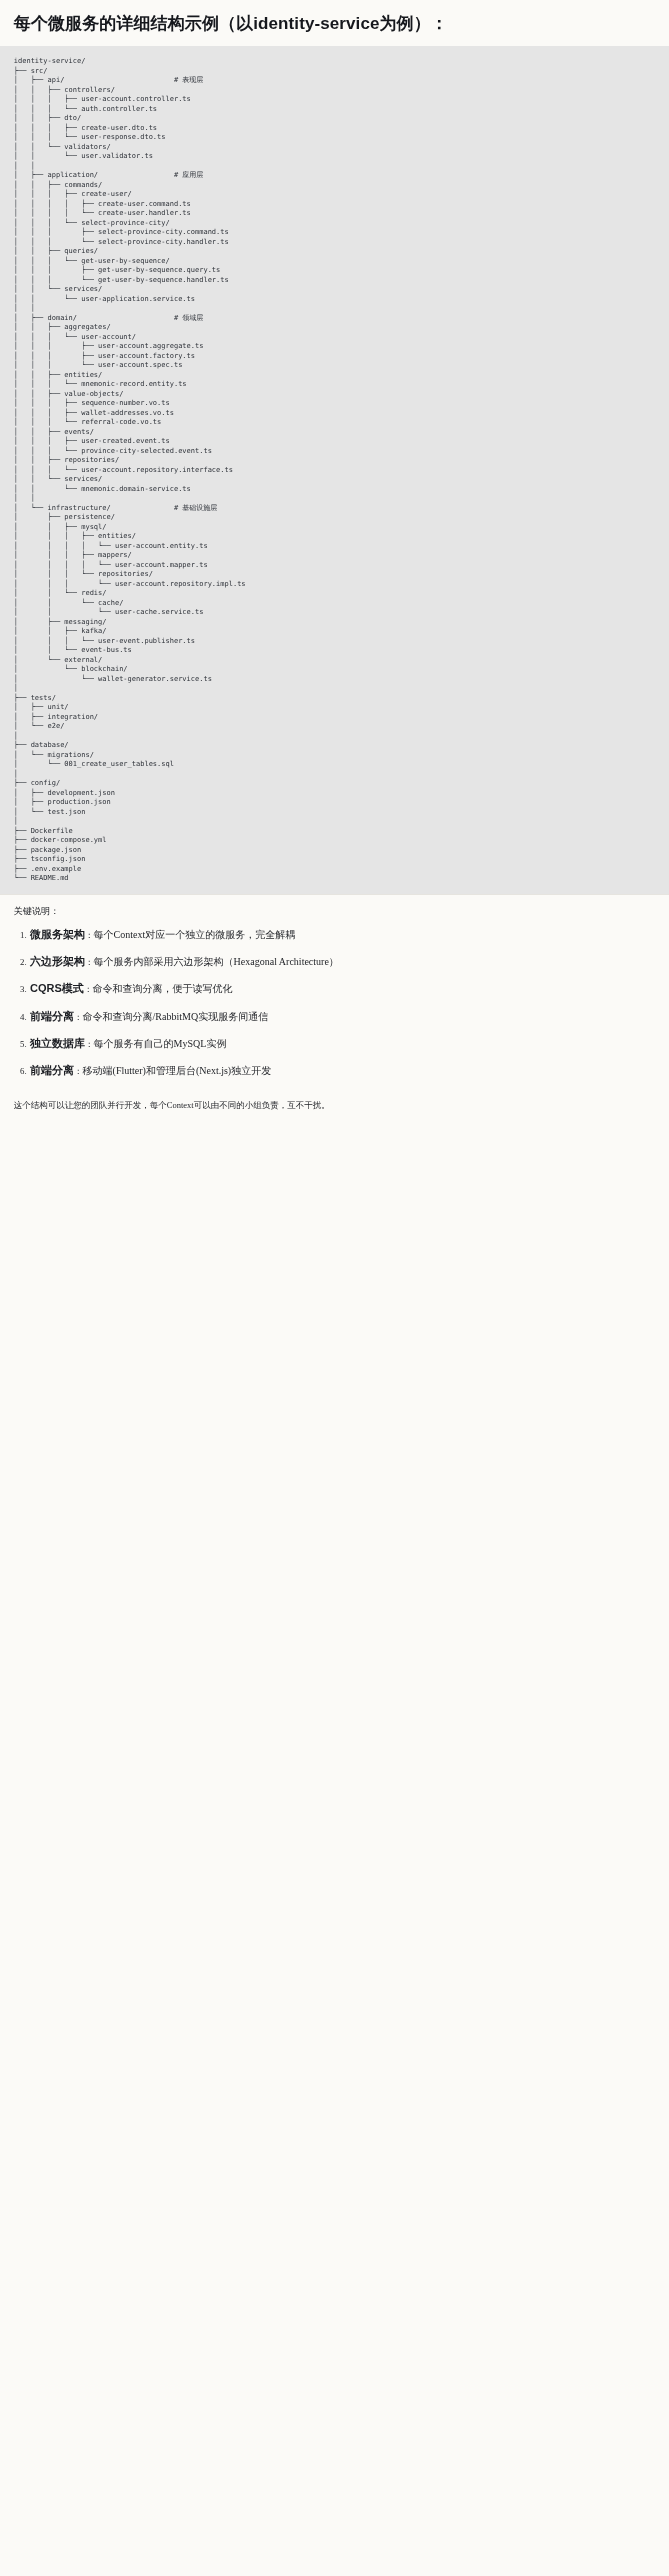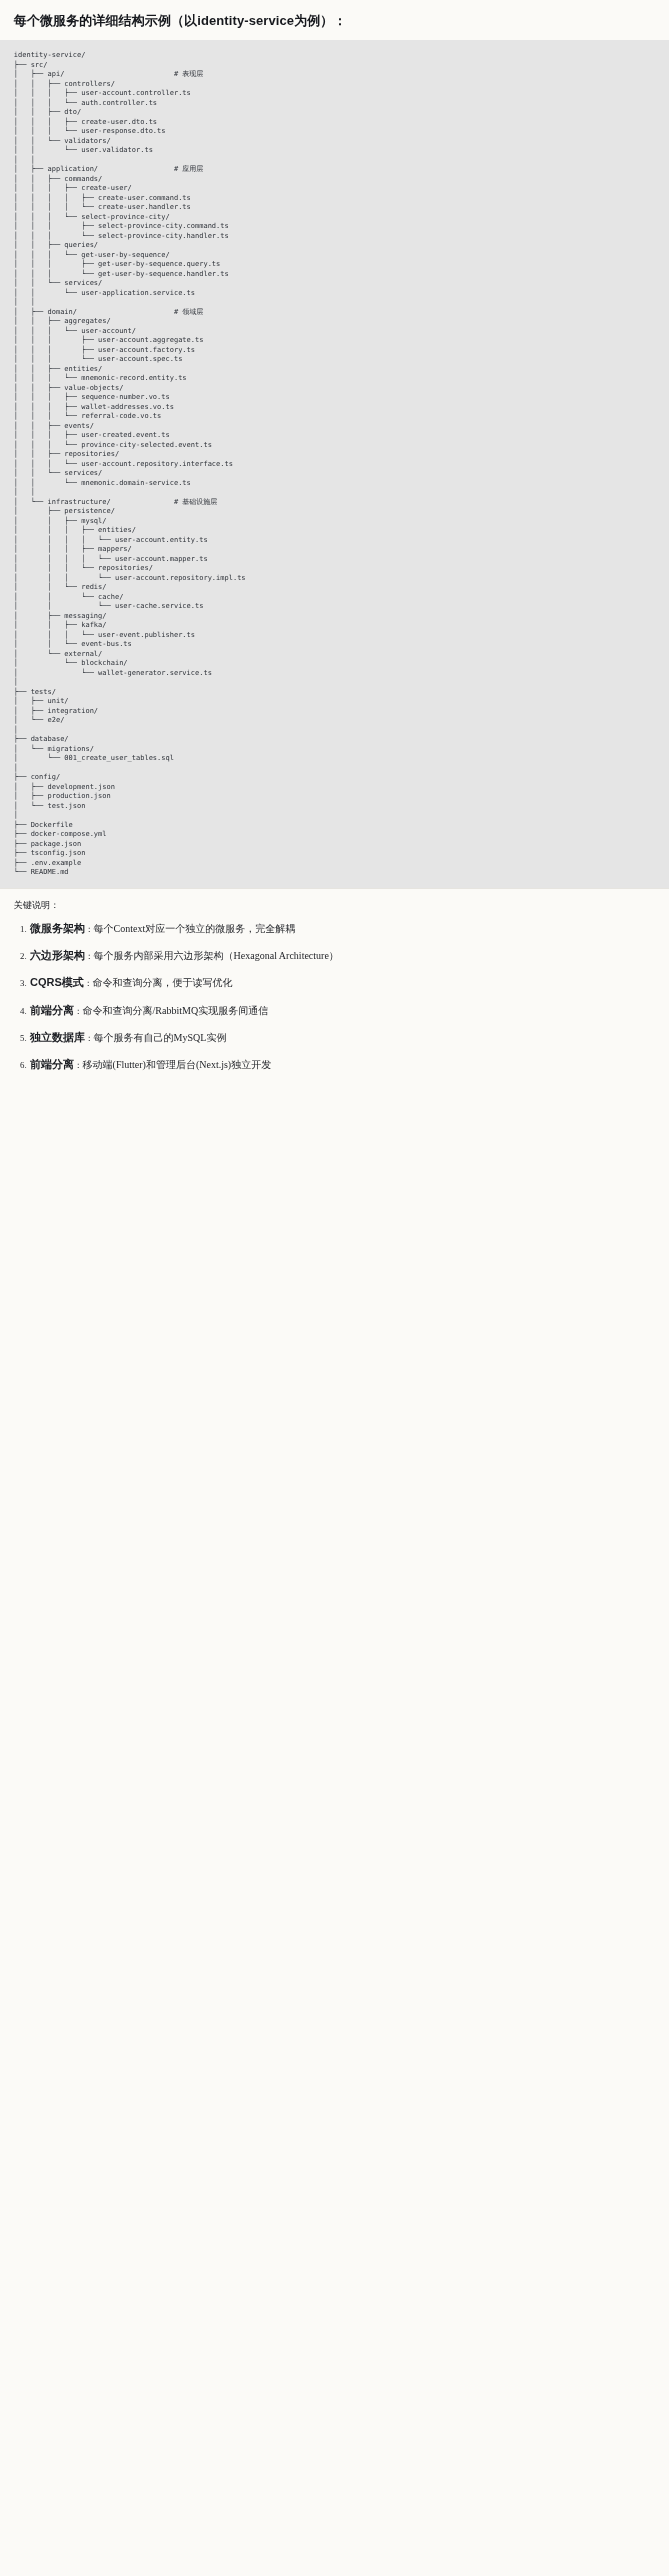--- a/index.html
+++ b/index.html
@@ -15,21 +15,21 @@
   }
   .page {
     width: 669px;
     box-sizing: border-box;
     background: #fbfaf7;
     padding: 0;
   }
   .doc-title {
     font-family: "Liberation Sans", "DejaVu Sans", sans-serif;
     font-weight: bold;
-    font-size: 13px;
+    font-size: 17px;
     line-height: 1.5;
     color: #16181d;
     padding: 11.3px 13.8px 8.8px 13.8px;
     margin: 0;
     letter-spacing: 0.1px;
   }
   .title-divider {
     height: 0.6px;
     background: #e6e4df;
     width: 100%;
@@ -217,15 +217,16 @@
       </li>
       <li>
         <span class="note-term">独立数据库</span><span class="note-sep">：</span><span class="note-desc">每个服务有自己的MySQL实例</span>
       </li>
       <li>
         <span class="note-term">前端分离</span><span class="note-sep">：</span><span class="note-desc">移动端(Flutter)和管理后台(Next.js)独立开发</span>
       </li>
     </ol>
   </div>
 
+  <div class="footer-note">这个结构可以让您的团队并行开发，每个Context可以由不同的小组负责，互不干扰。</div>
 
 </div>
 
 
 </body></html>

